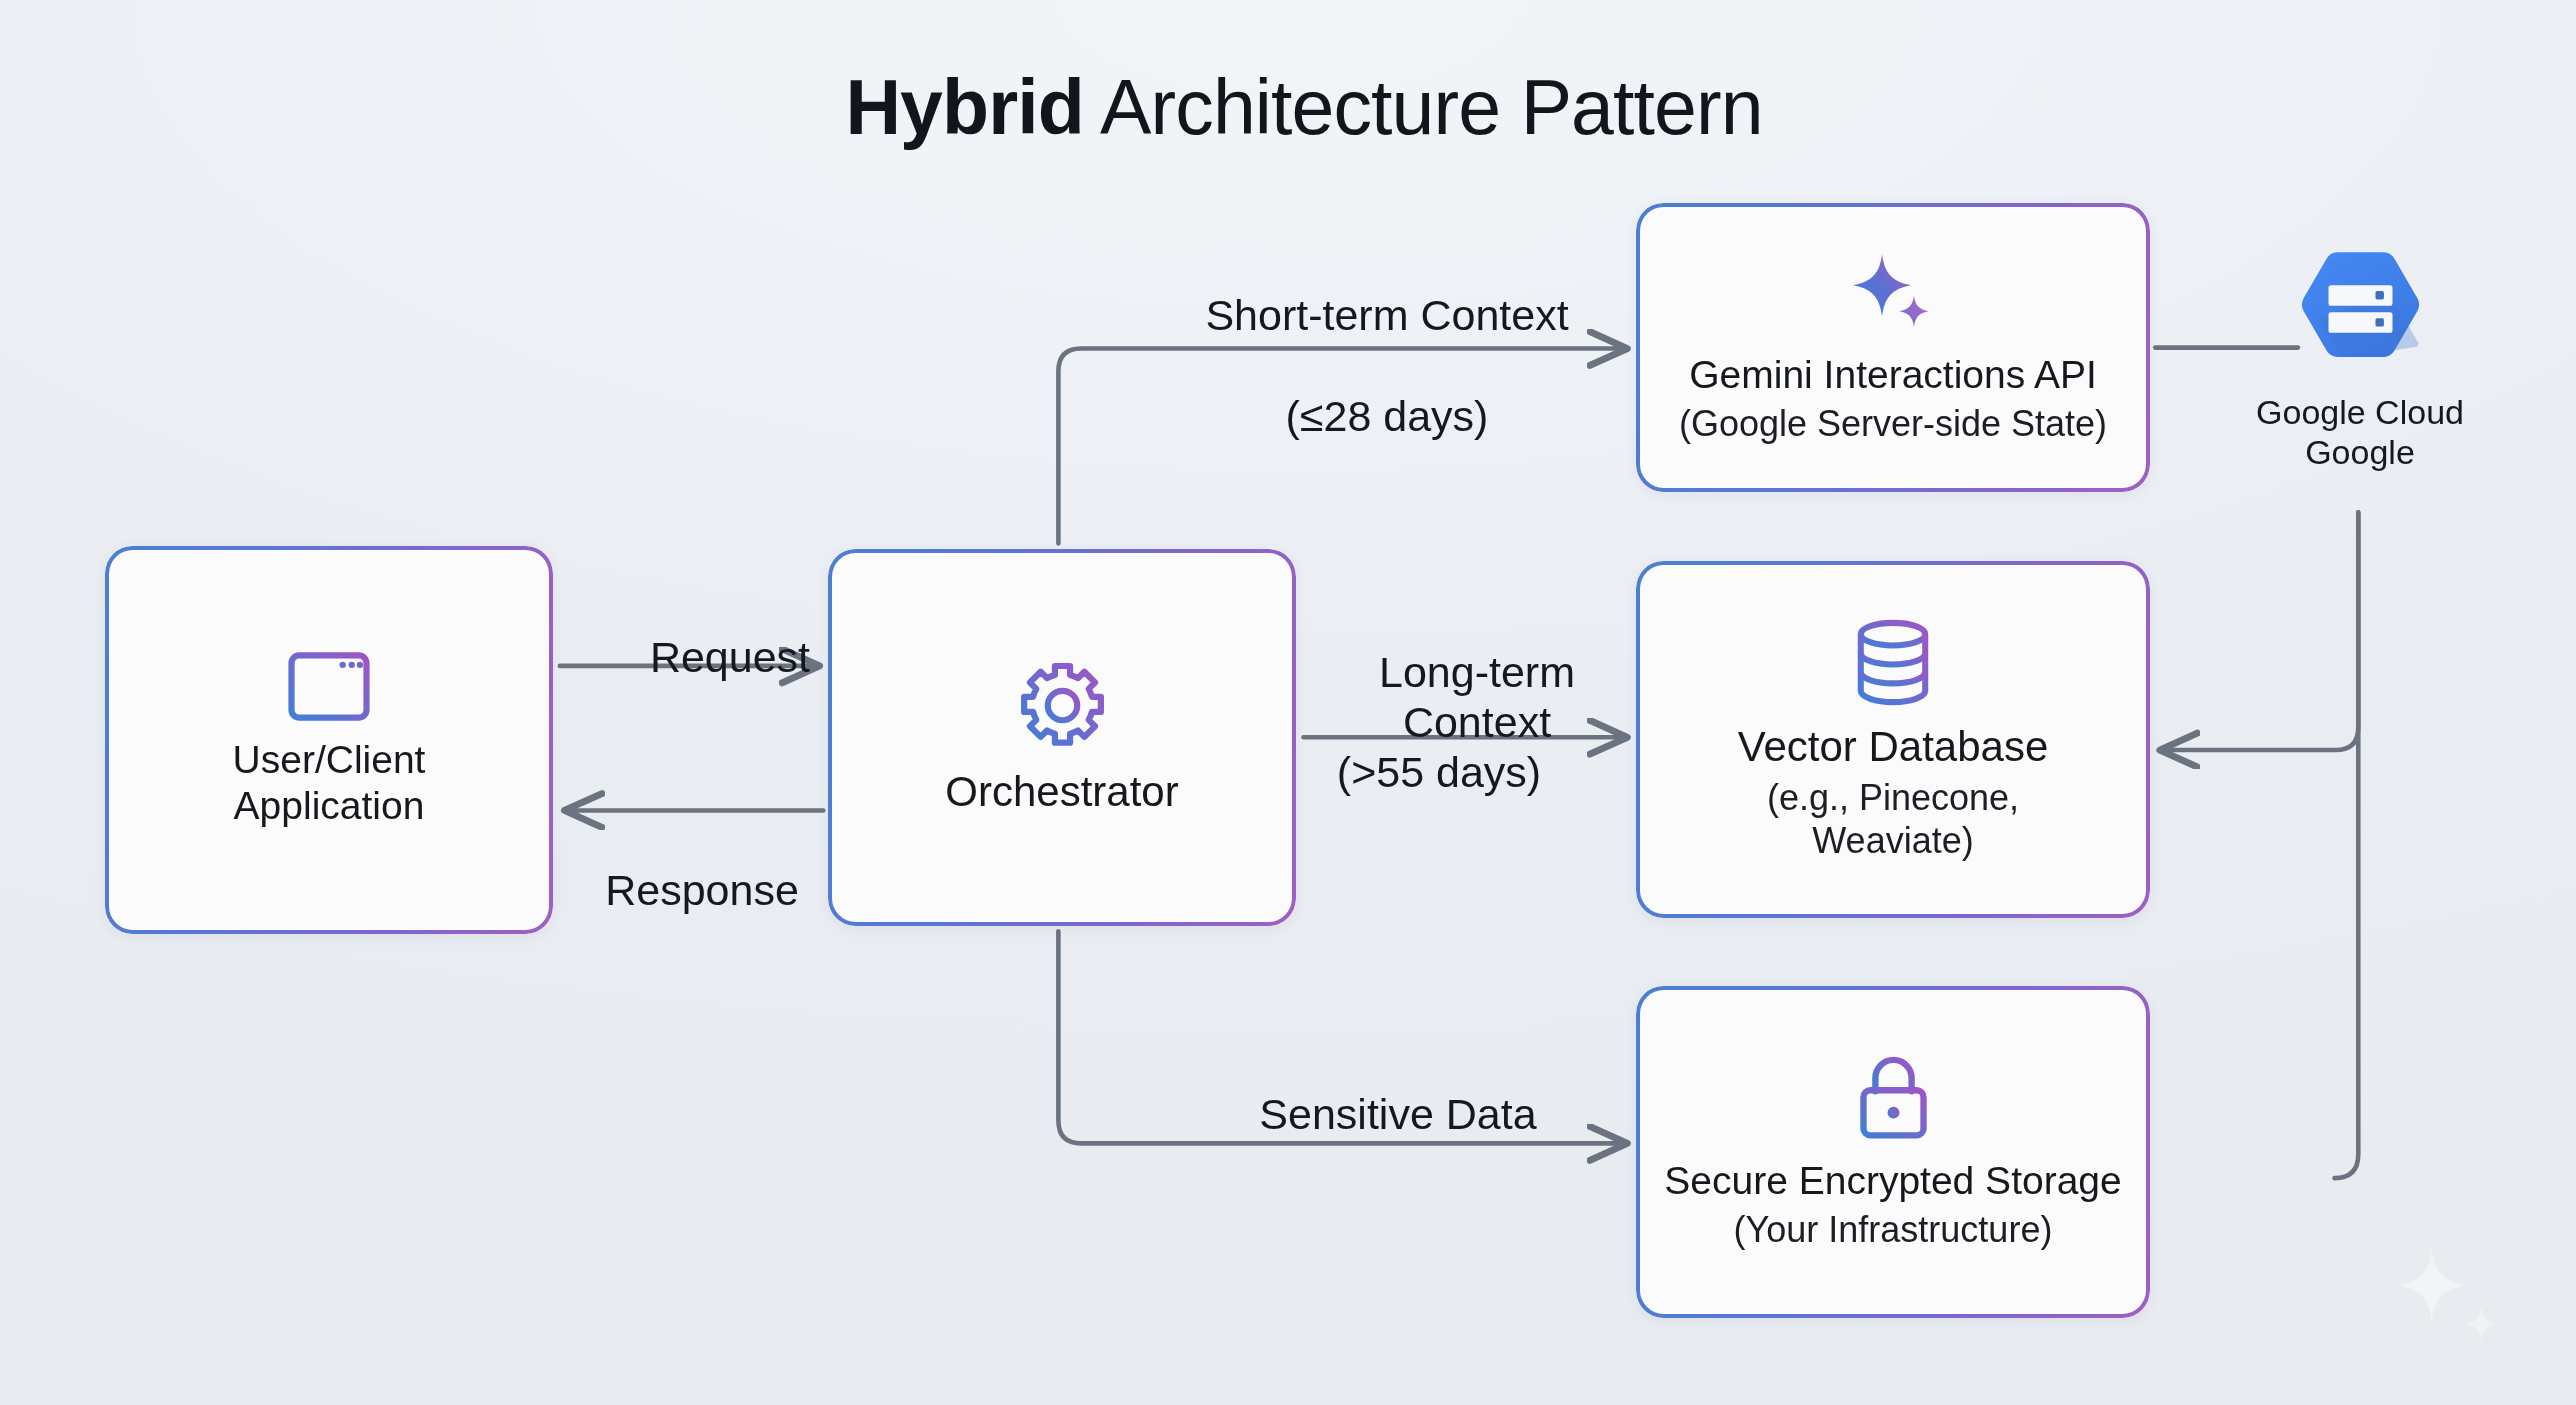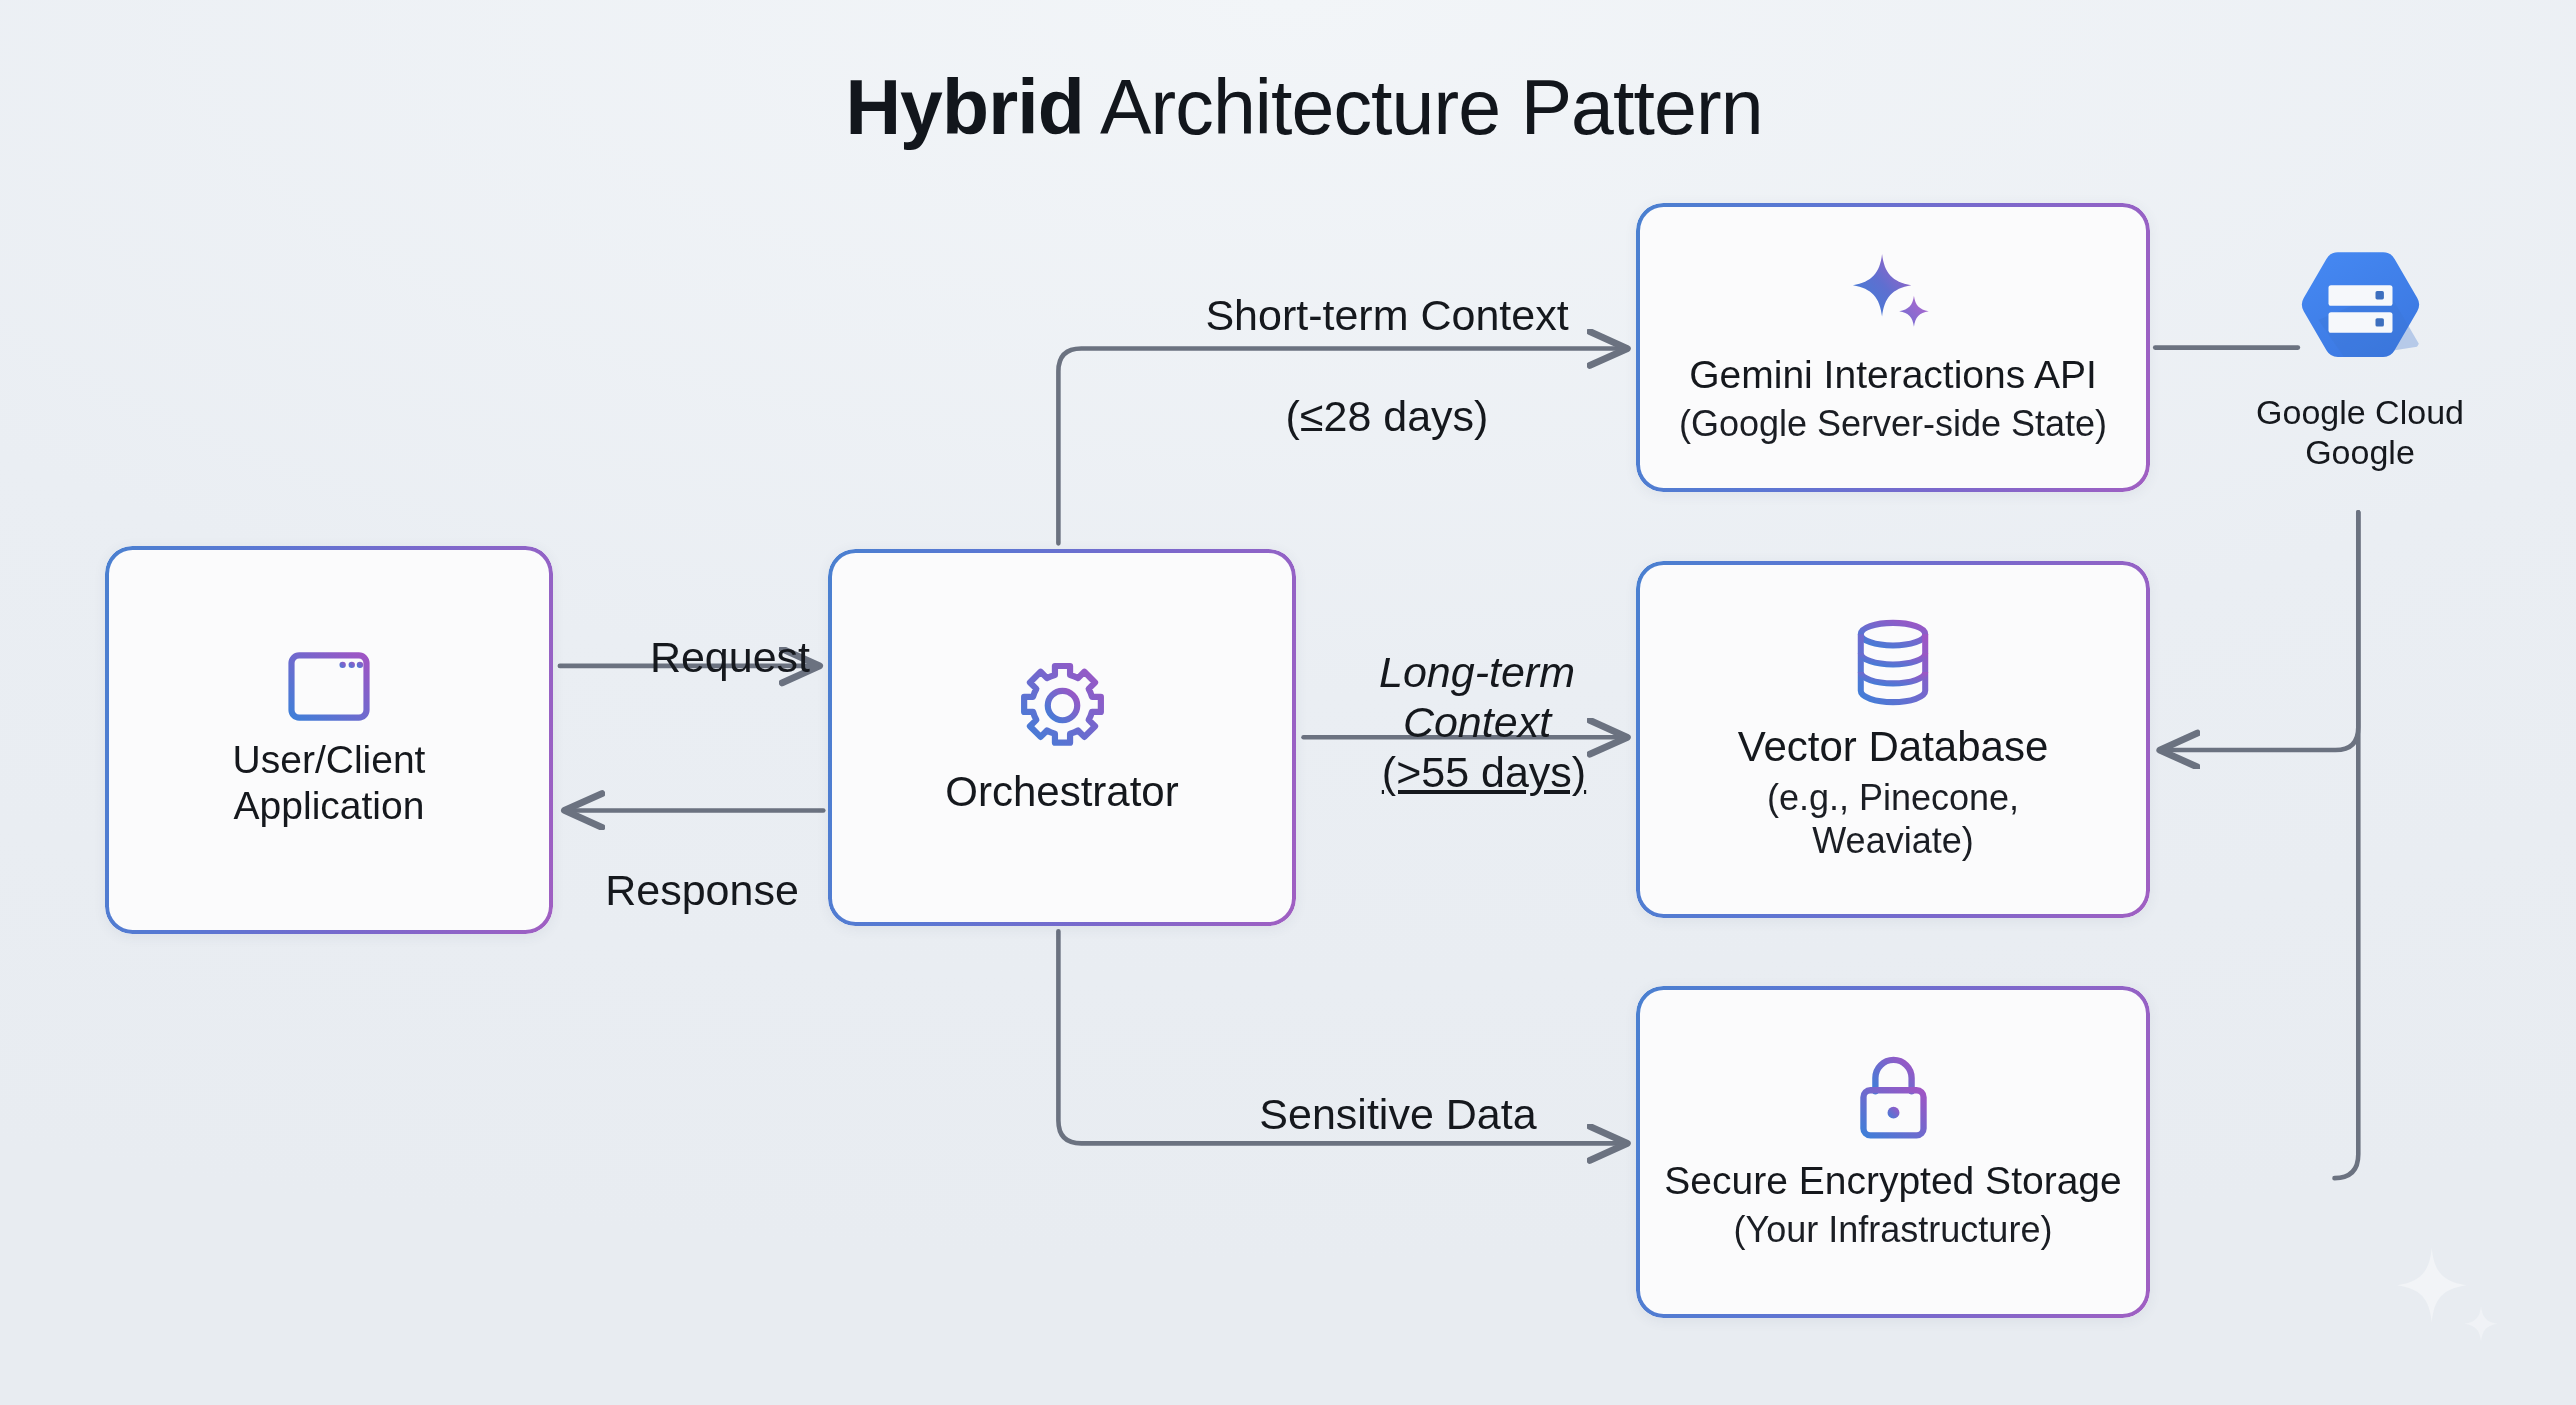--- a/index.html
+++ b/index.html
@@ -78,22 +78,22 @@
     font-size:34px;color:#15181d;line-height:1.17;margin-top:20px;font-weight:400;
   }
   
   .elabel{
     position:absolute;z-index:4;text-align:center;color:#15181d;
     font-size:43px;line-height:1.17;white-space:pre-line;font-weight:400;
   }
   #lbl-request  {left:593px; top:606px;  width:274px;margin-top:26px;}
   #lbl-response {left:565px; top:865px;  width:274px;}
   #lbl-short    {left:1131px;top:240px;  width:512px;}
-  #lbl-long-a   {left:1317px;top:647px;  width:320px;font-style:italic;}
-  #lbl-long-b   {left:1324px;top:747px;  width:320px;text-decoration:underline;}
+  #lbl-long-a   {left:1317px;top:647px;  width:320px;}
+  #lbl-long-b   {left:1279px;top:747px;  width:320px;}
   #lbl-sensitive{left:1151px;top:1089px; width:494px;}
 </style>
 </head>
 <body>
 
 <div id="stage">
 
   <div id="title">
     <span class="strong">Hybrid</span><span class="light"> Architecture Pattern</span>
   </div>

